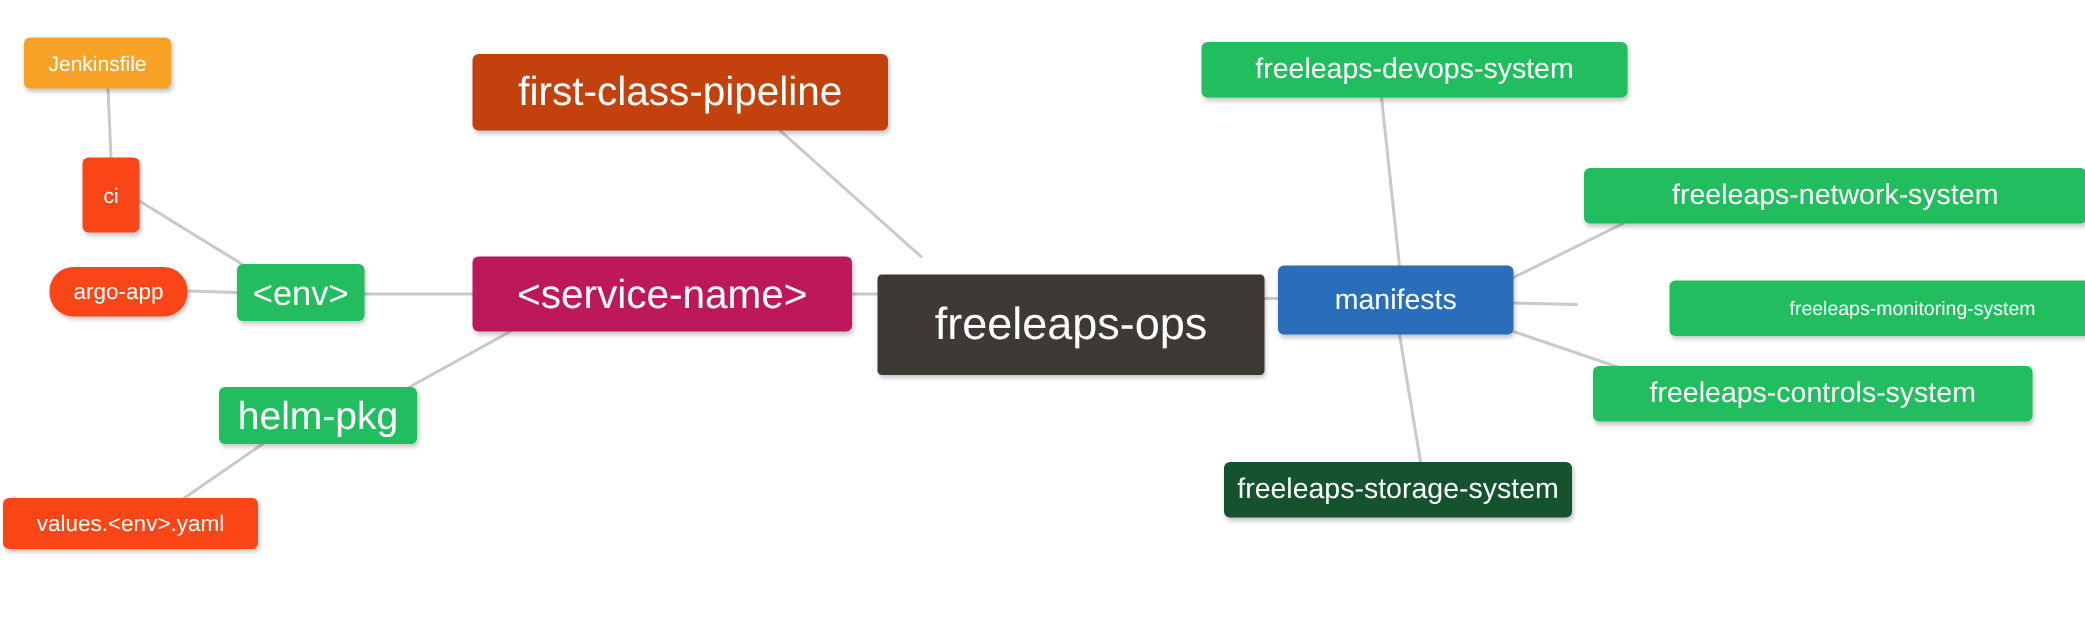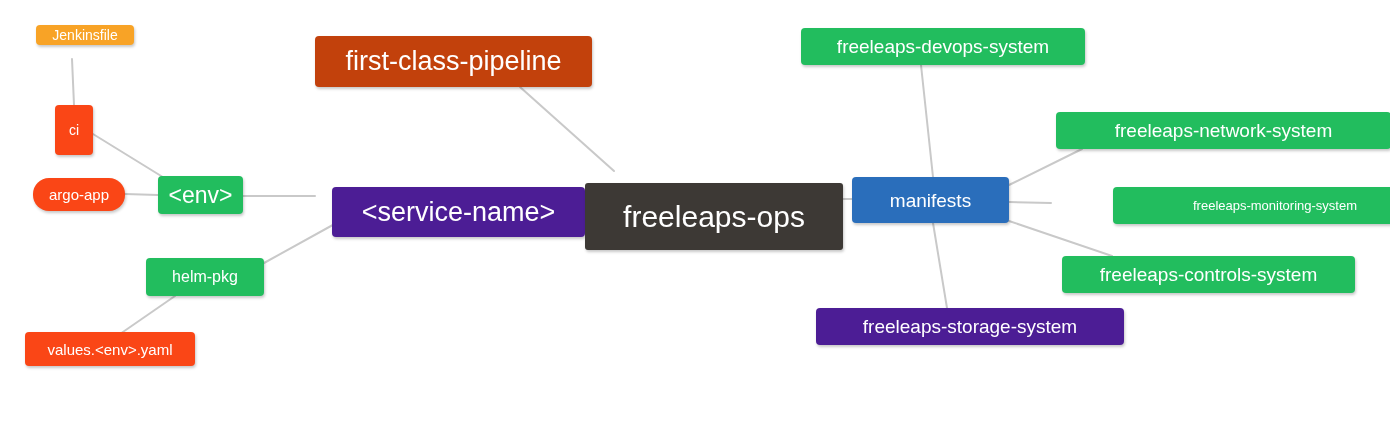--- a/index.html
+++ b/index.html
@@ -58,29 +58,29 @@
       <line x1="520" y1="87" x2="614" y2="171" stroke="#c9c9c9" stroke-width="2" stroke-linecap="round"></line>
       <line x1="568" y1="196" x2="585" y2="196" stroke="#c9c9c9" stroke-width="2" stroke-linecap="round"></line>
       <line x1="843" y1="199" x2="852" y2="199" stroke="#c9c9c9" stroke-width="2" stroke-linecap="round"></line>
       <line x1="933" y1="177" x2="921" y2="65" stroke="#c9c9c9" stroke-width="2" stroke-linecap="round"></line>
       <line x1="1009" y1="185" x2="1082" y2="149" stroke="#c9c9c9" stroke-width="2" stroke-linecap="round"></line>
       <line x1="1009" y1="202" x2="1051" y2="203" stroke="#c9c9c9" stroke-width="2" stroke-linecap="round"></line>
       <line x1="1009" y1="221" x2="1112" y2="256" stroke="#c9c9c9" stroke-width="2" stroke-linecap="round"></line>
       <line x1="933" y1="223" x2="947" y2="308" stroke="#c9c9c9" stroke-width="2" stroke-linecap="round"></line>
     </svg>
   <div id="node-layer">
-      <div class="node" style="left: 36px; top: 25px; width: 98px; height: 20px; background: rgb(248, 163, 38); font-size: 14px;">Jenkinsfile</div>
+      <div class="node" style="left: 16px; top: 25px; width: 98px; height: 34px; background: rgb(248, 163, 38); font-size: 14px;">Jenkinsfile</div>
       <div class="node" style="left: 55px; top: 105px; width: 38px; height: 50px; background: rgb(250, 70, 22); font-size: 14px;">ci</div>
       <div class="node" style="left: 33px; top: 178px; width: 92px; height: 33px; background: rgb(250, 70, 22); font-size: 15px; border-radius: 16px;">argo-app</div>
       <div class="node" style="left: 158px; top: 176px; width: 85px; height: 38px; background: rgb(34, 189, 94); font-size: 23px;">&lt;env&gt;</div>
-      <div class="node" style="left: 146px; top: 258px; width: 118px; height: 38px; background: rgb(34, 189, 94); font-size: 16px;">helm-pkg</div>
-      <div class="node" style="left: 25px; top: 332px; width: 170px; height: 34px; background: rgb(250, 70, 22); font-size: 15px;">values.&lt;env&gt;.yaml</div>
+      <div class="node" style="left: 146px; top: 258px; width: 132px; height: 38px; background: rgb(34, 189, 94); font-size: 26px;">helm-pkg</div>
+      <div class="node" style="left: 2px; top: 332px; width: 170px; height: 34px; background: rgb(250, 70, 22); font-size: 15px;">values.&lt;env&gt;.yaml</div>
       <div class="node" style="left: 315px; top: 36px; width: 277px; height: 51px; background: #c2410c; font-size: 27px;">first-class-pipeline</div>
-      <div class="node" style="left: 332px; top: 171px; width: 253px; height: 50px; background: #4c1d95; font-size: 27px; margin-top: 16px;">&lt;service-name&gt;</div>
+      <div class="node" style="left: 315px; top: 171px; width: 253px; height: 50px; background: #be185d; font-size: 27px;">&lt;service-name&gt;</div>
       <div class="node root" style="left: 585px; top: 171px; width: 258px; height: 67px; background: rgb(61, 57, 53); font-size: 30px; margin-top: 12px;">freeleaps-ops</div>
       <div class="node" style="left: 852px; top: 177px; width: 157px; height: 46px; background: rgb(42, 110, 187); font-size: 19px;">manifests</div>
       <div class="node" style="left: 801px; top: 28px; width: 284px; height: 37px; background: rgb(34, 189, 94); font-size: 19px;">freeleaps-devops-system</div>
       <div class="node" style="left: 1056px; top: 112px; width: 335px; height: 37px; background: rgb(34, 189, 94); font-size: 19px;">freeleaps-network-system</div>
       <div class="node" style="left: 1113px; top: 187px; width: 324px; height: 37px; background: rgb(34, 189, 94); font-size: 13px;">freeleaps-monitoring-system</div>
-      <div class="node" style="left: 1062px; top: 256px; width: 293px; height: 37px; background: rgb(34, 189, 94); font-size: 19px;">freeleaps-controls-system</div>
-      <div class="node" style="left: 816px; top: 308px; width: 308px; height: 37px; background: #4c1d95; font-size: 19px;">freeleaps-storage-system</div>
+      <div class="node" style="left: 1062px; top: 244px; width: 293px; height: 37px; background: rgb(34, 189, 94); font-size: 19px;">freeleaps-controls-system</div>
+      <div class="node" style="left: 816px; top: 308px; width: 232px; height: 37px; background: #14532d; font-size: 19px;">freeleaps-storage-system</div>
     </div>
 </div>
 
 </body></html>

